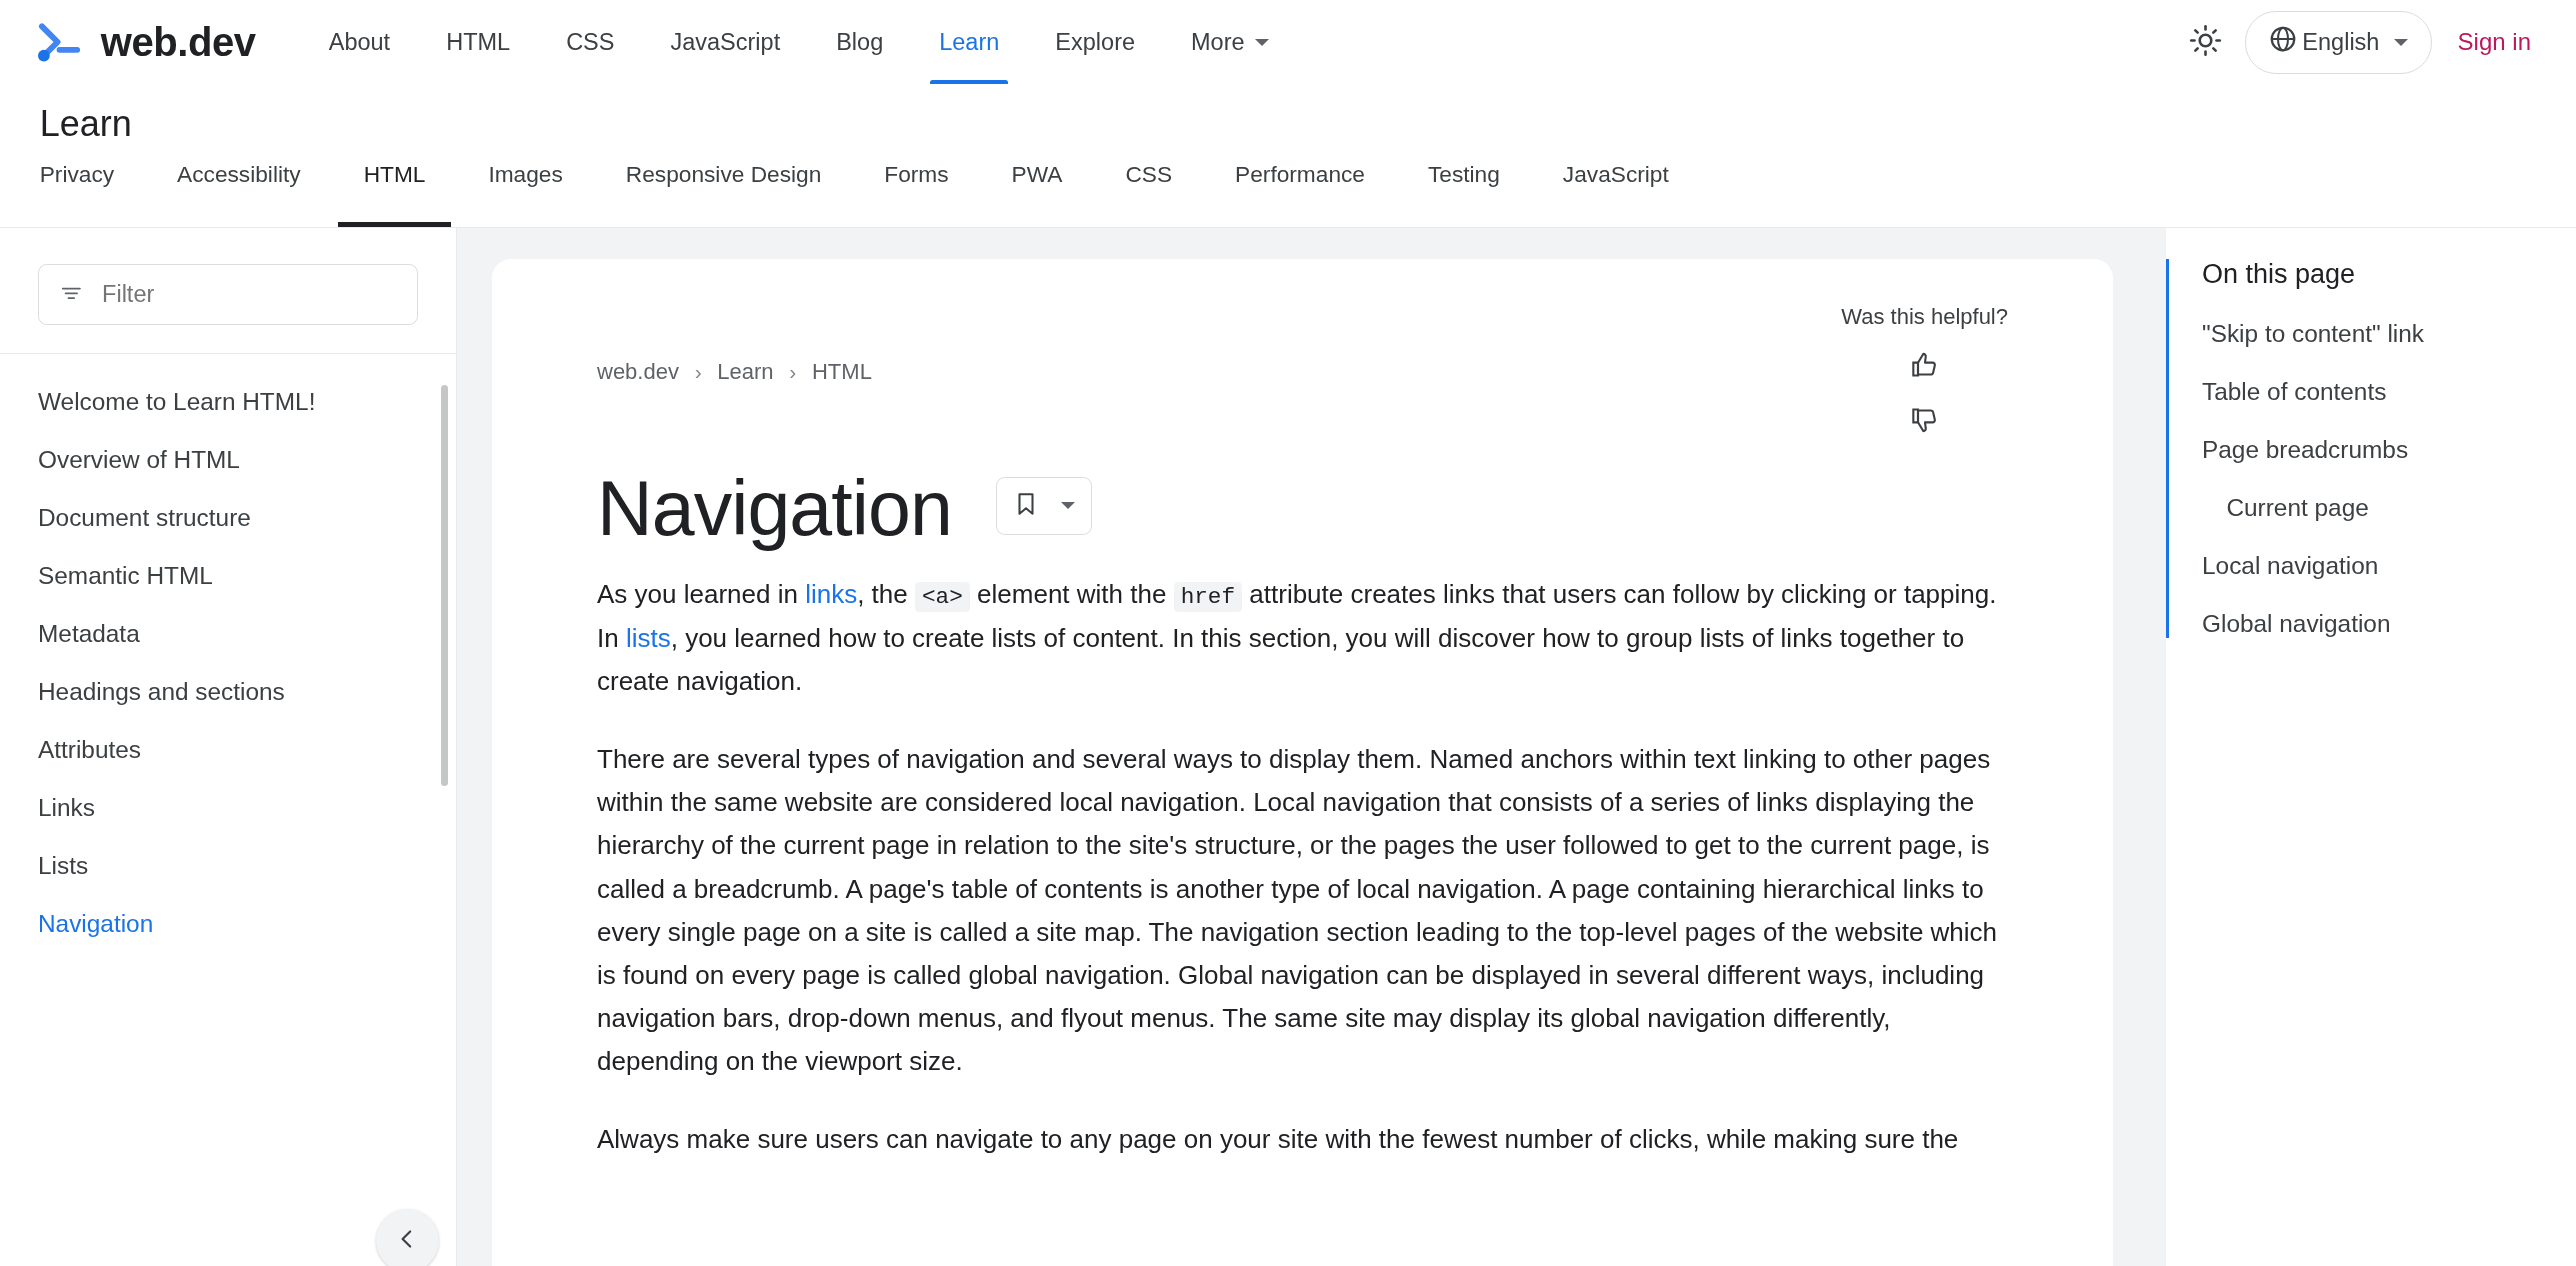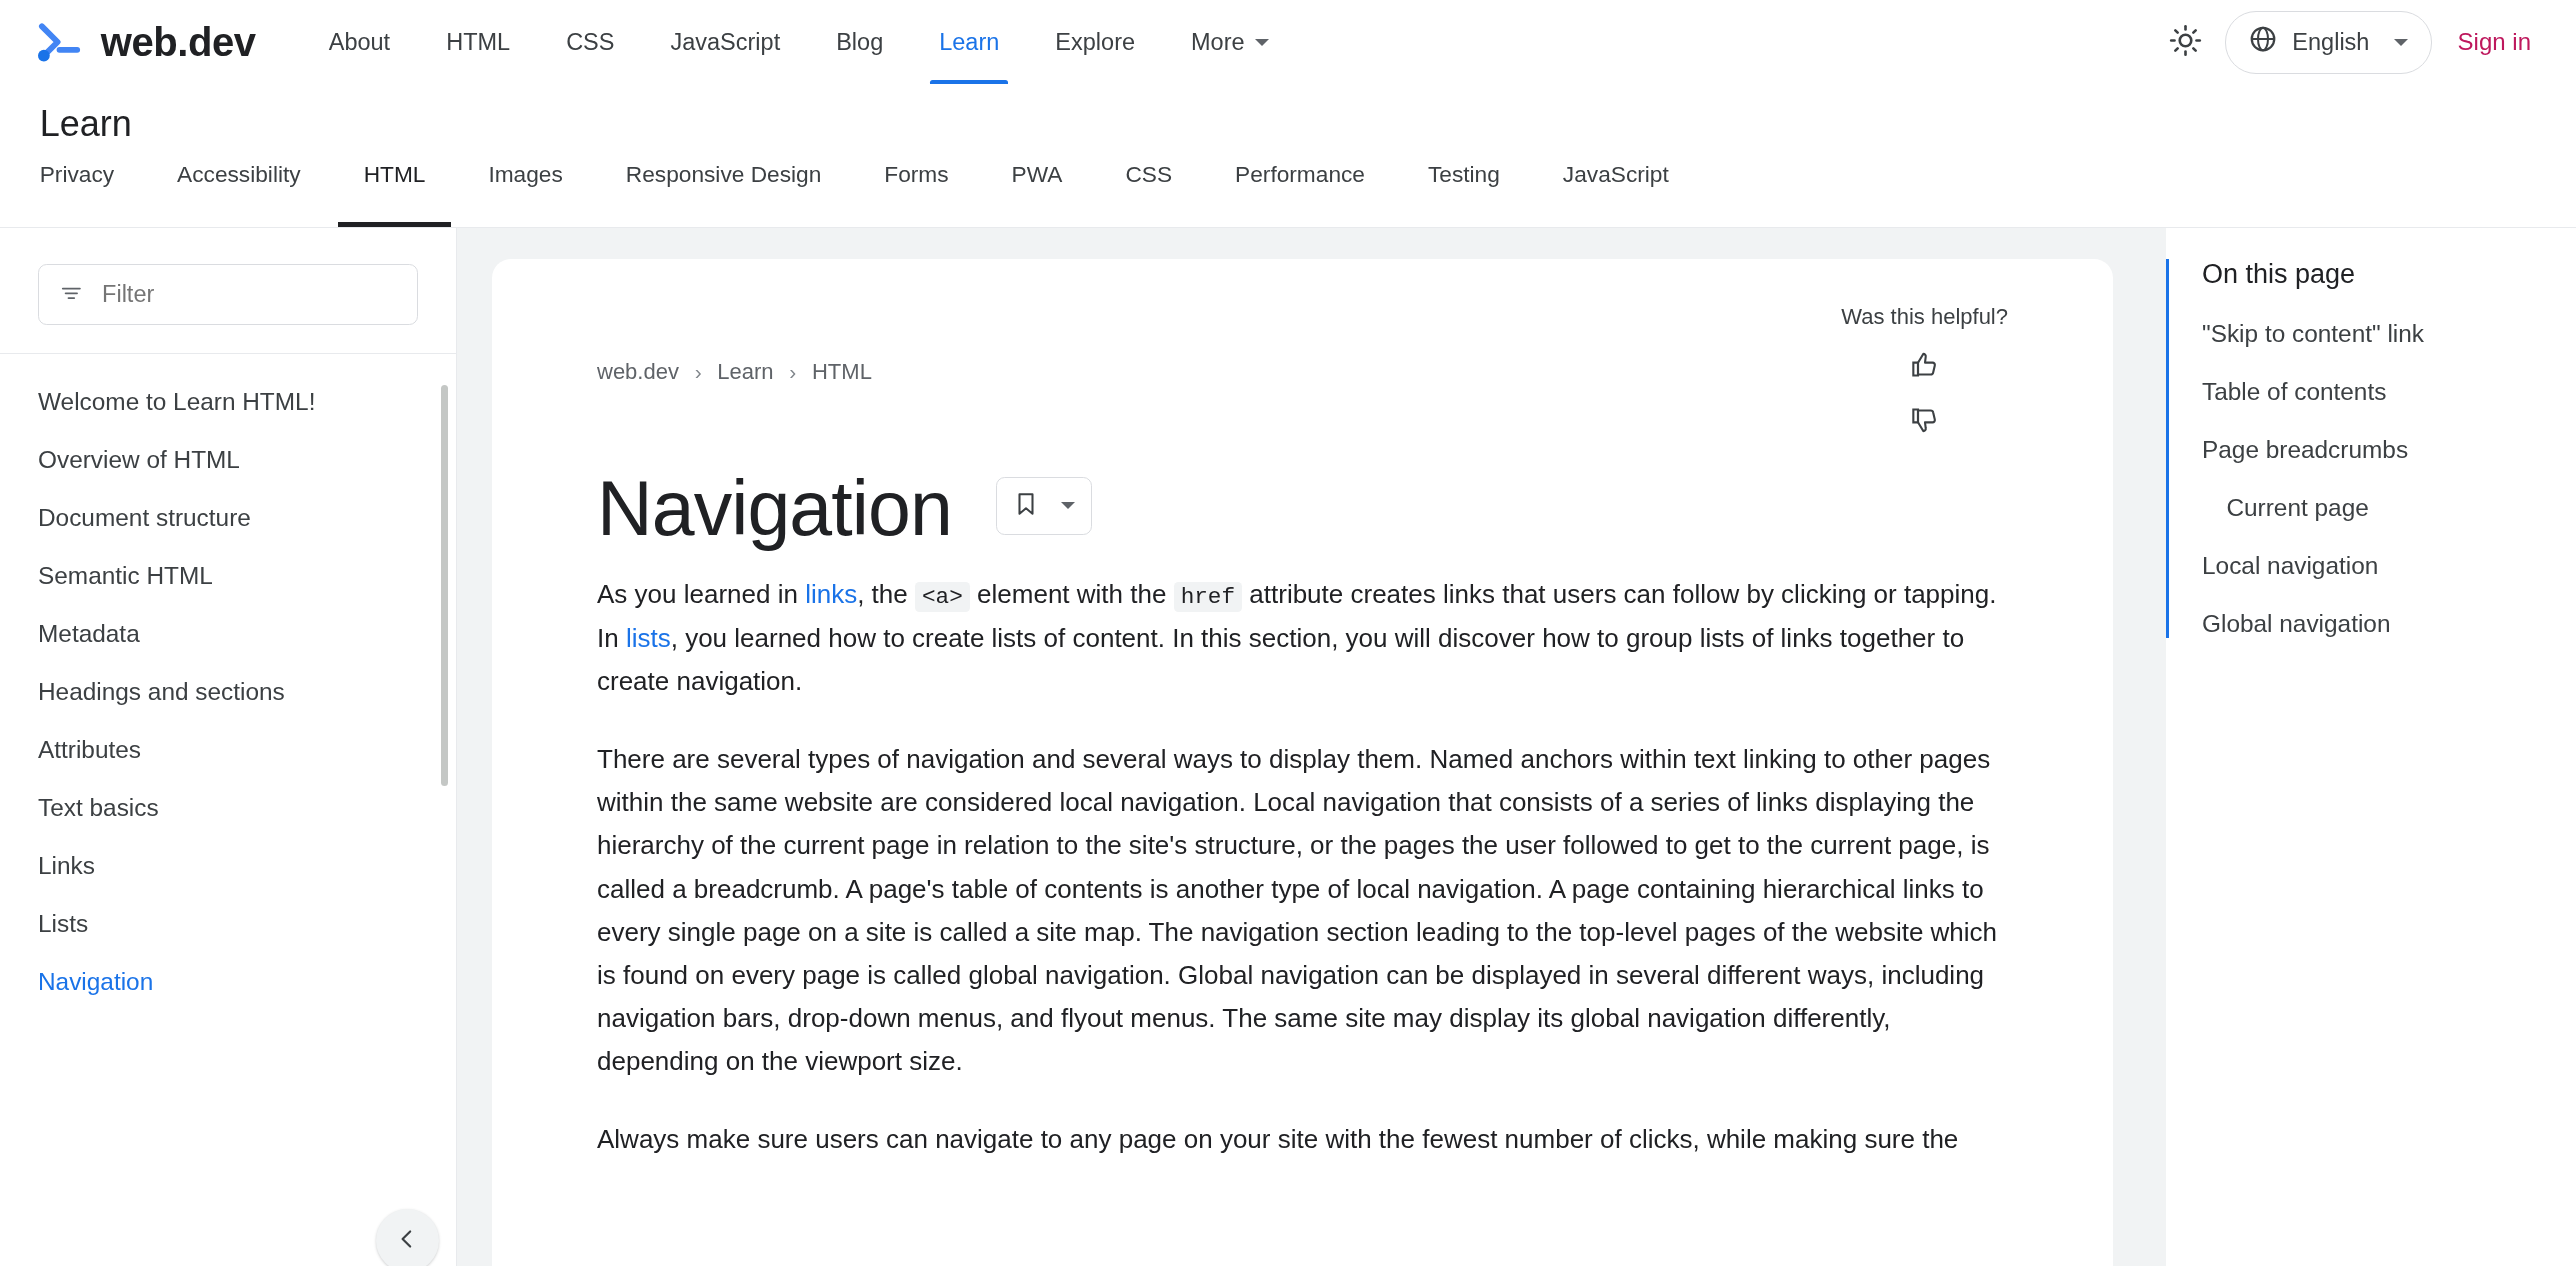--- a/index.html
+++ b/index.html
@@ -105,21 +105,21 @@
   }
   .icon-btn {
     width: 54px; height: 54px;
     display: flex; align-items: center; justify-content: center;
     border-radius: 50%;
     margin-right: 12.2px;
     cursor: pointer;
   }
   .lang-select {
     display: flex; align-items: center;
-    gap: 14px;
+    gap: 4px;
     height: 63px;
     border: 0.9px solid #dadce0;
     border-radius: 31px;
     padding: 0 22.7px;
     font-size: 23.5px;
     color: #3c4043;
     margin-right: 26px;
   }
   .signin {
     font-size: 24px;
@@ -433,21 +433,20 @@
     </div>
     <div class="side-sep"></div>
     <nav class="side-list">
       <a href="#">Welcome to Learn HTML!</a>
       <a href="#">Overview of HTML</a>
       <a href="#">Document structure</a>
       <a href="#">Semantic HTML</a>
       <a href="#">Metadata</a>
       <a href="#">Headings and sections</a>
       <a href="#">Attributes</a>
-      <a href="#">Text basics</a>
       <a href="#">Links</a>
       <a href="#">Lists</a>
       <a href="#" class="active">Navigation</a>
     </nav>
     <div class="side-scroll-track">
       <div class="side-scroll-thumb"></div>
     </div>
     <div class="collapse-btn">
       <span>
         <svg width="26" height="26" viewBox="0 0 24 24">

